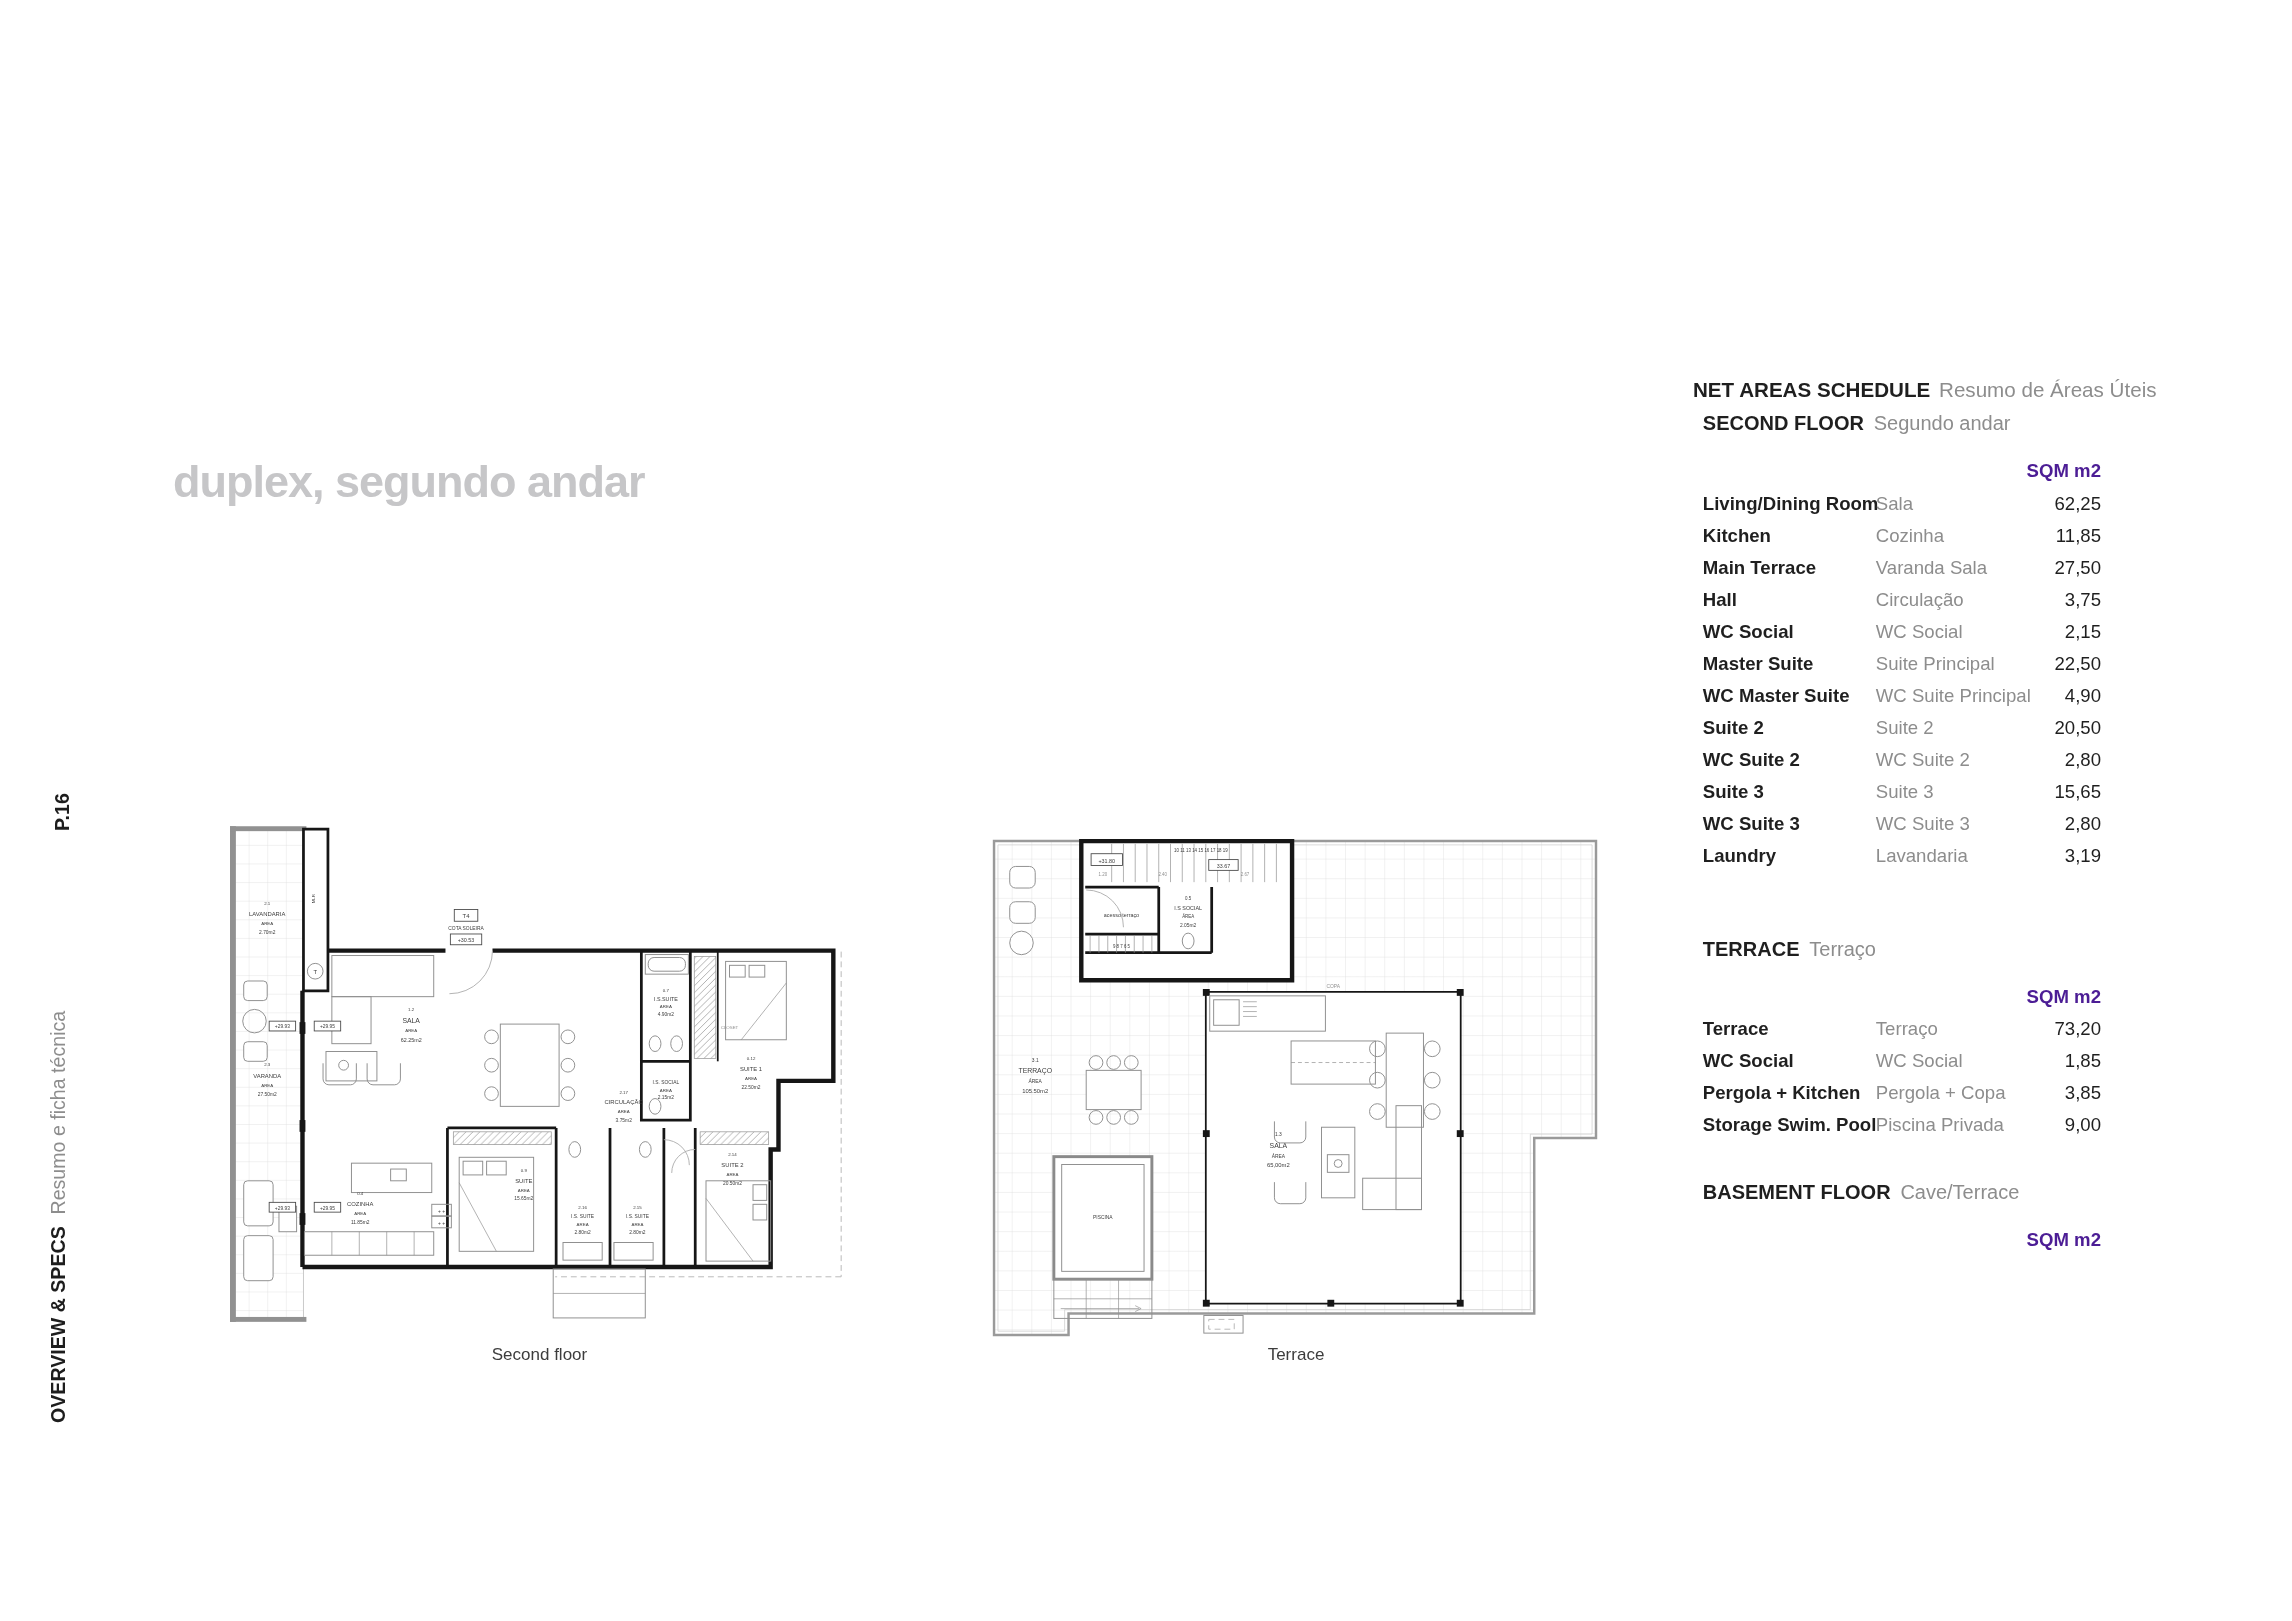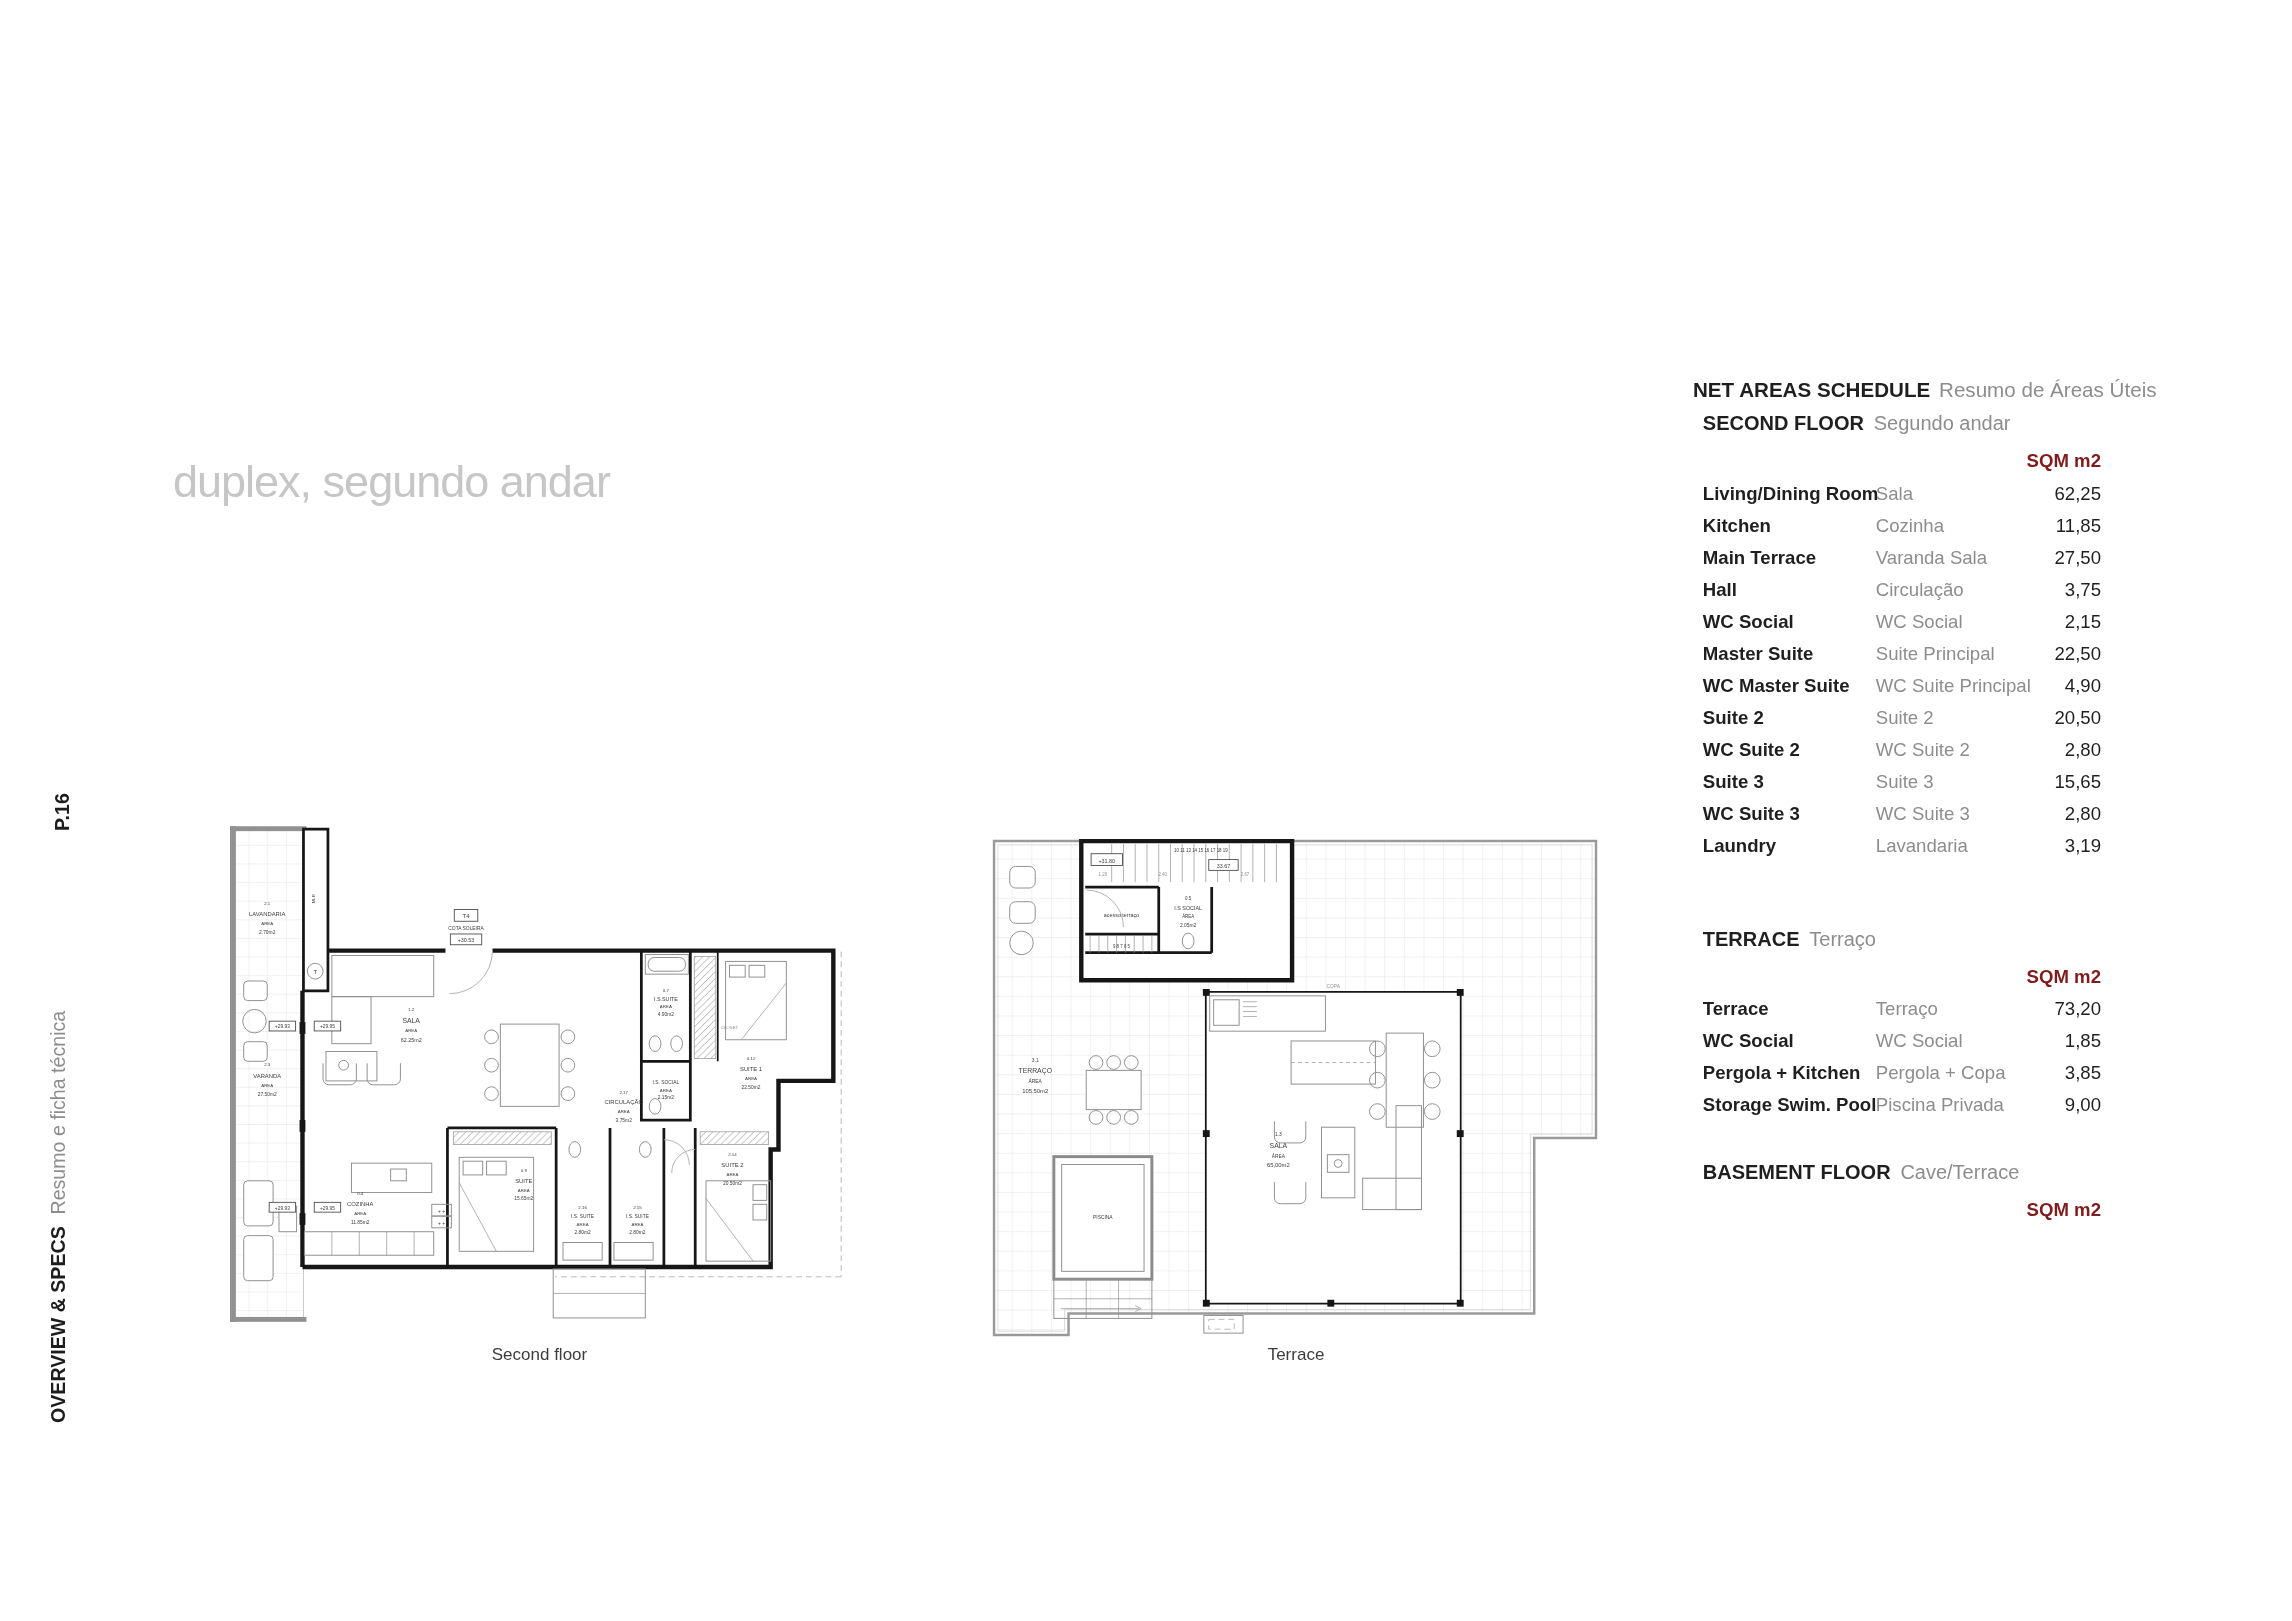--- a/index.html
+++ b/index.html
@@ -8,33 +8,33 @@
   
   .pnum{position:absolute;left:51px;top:831px;transform:rotate(-90deg);transform-origin:0 0;
         font-size:19.6px;font-weight:700;color:#1d1d1d;width:108px;}
   .sbar{position:absolute;left:47px;top:1423px;transform:rotate(-90deg);transform-origin:0 0;
         width:510px;font-size:19.6px;white-space:nowrap;}
   .sbar .en{font-weight:700;color:#1d1d1d;}
   .sbar .pt{font-weight:400;color:#8d8d8d;margin-left:11.8px;}
   
   .title{position:absolute;left:167px;top:339px;font-size:114px;font-weight:700;
          letter-spacing:-2.9px;color:#b3b3b5;line-height:1;}
-  .subtitle{position:absolute;left:173px;top:459px;font-size:45px;font-weight:400;
+  .subtitle{position:absolute;left:173px;top:459px;font-size:45px;font-weight:700;
             letter-spacing:-1px;color:#c6c6c8;line-height:1;text-align:center;}
   
   .schedule{position:absolute;left:1691px;top:378px;width:410px;}
   .net-h{font-size:20.6px;line-height:23.5px;padding-left:2px;white-space:nowrap;}
   .net-h .en{font-weight:700;color:#1f1f1f;}
   .net-h .pt{font-weight:400;color:#8d8d8d;margin-left:8.8px;}
   .sec-h{font-size:20px;line-height:29px;padding-left:11.8px;margin-top:7.8px;white-space:nowrap;}
   .sec-h .en{font-weight:700;color:#1f1f1f;}
   .sec-h .pt{font-weight:400;color:#8d8d8d;margin-left:9.8px;}
   .sec-h.terr{margin-top:63px;}
   .sec-h.base{margin-top:37px;}
-  .sqm-h{font-size:18.6px;line-height:21.6px;font-weight:700;text-align:right;margin-top:12px;color:#7f1d1d;}
+  .sqm-h{font-size:18.6px;line-height:21.6px;font-weight:700;text-align:right;margin-top:22px;color:#4c1d95;}
   .rows{margin-top:5.9px;}
   .srow{display:flex;align-items:center;min-height:32px;font-size:18.6px;padding-left:11.8px;}
   .srow .en{width:173px;font-weight:700;color:#1f1f1f;white-space:pre;}
   .srow .pt{flex:1;min-width:0;color:#8d8d8d;white-space:pre;line-height:19.6px;}
   .srow .sqm{width:57px;text-align:right;color:#1f1f1f;}
   
   .plan{position:absolute;}
   .plan-cap{position:absolute;text-align:center;font-size:17px;color:#3d3d3d;}
   svg text{font-family:"Liberation Sans",sans-serif;fill:#3c3c3c;text-anchor:middle;}
   .s4{font-size:4.5px}.s5{font-size:5px}.s55{font-size:5.5px}.s6{font-size:6px}.s7{font-size:7px}

